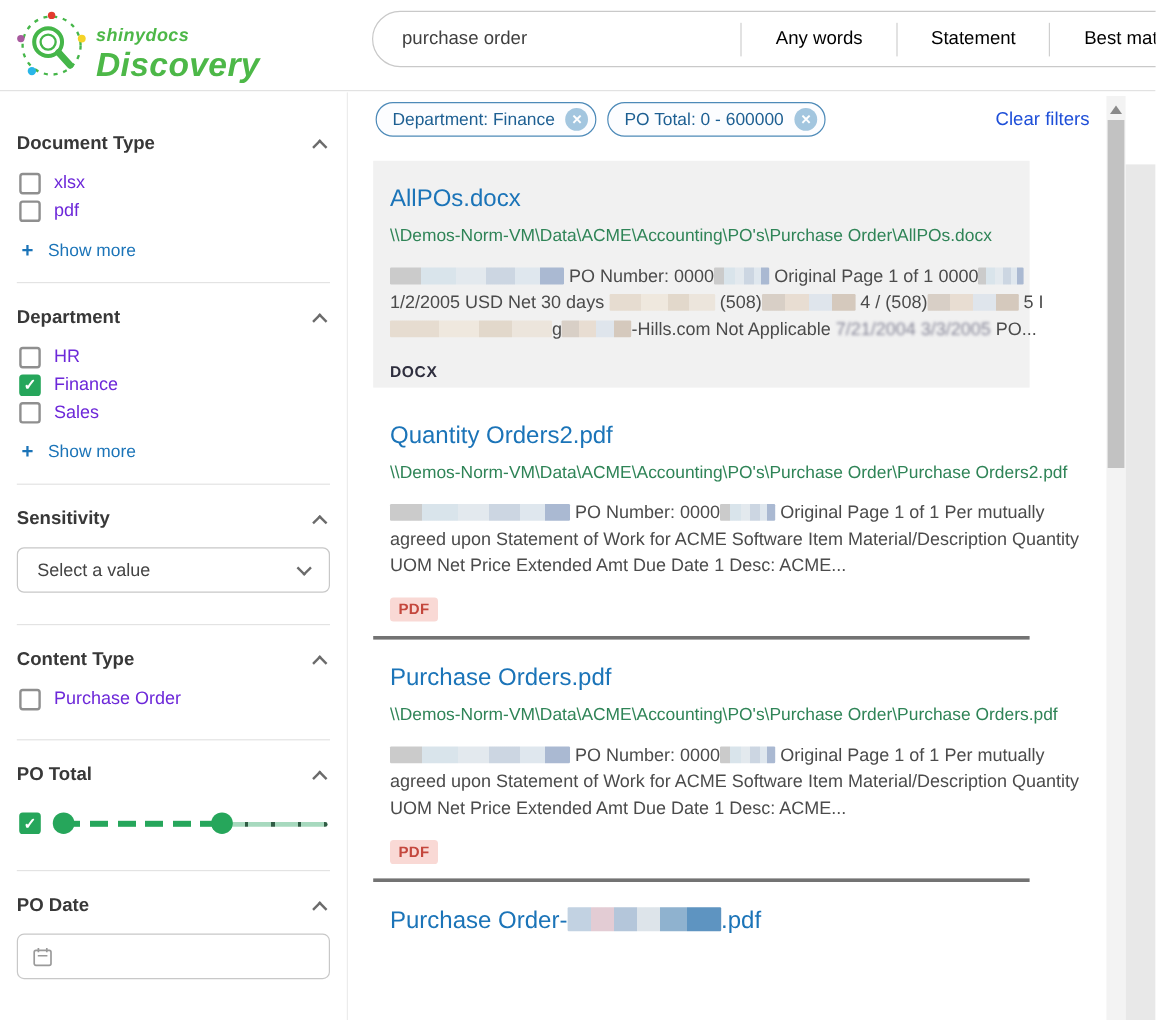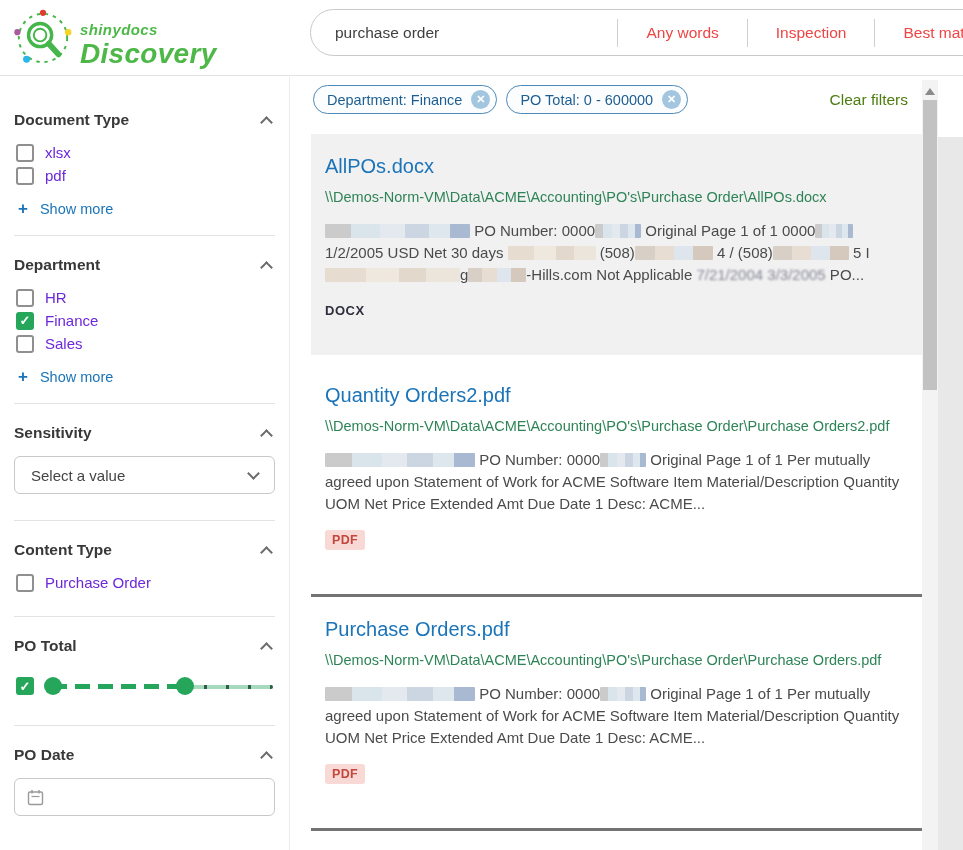--- a/index.html
+++ b/index.html
@@ -15,21 +15,21 @@
   .brand-text { display:flex; flex-direction:column; line-height:1; }
   .brand-top { color:#4db848; font-size:15px; font-weight:600; letter-spacing:.4px; font-style:italic; }
   .brand-bottom { color:#4db848; font-size:28px; font-weight:700; font-style:italic; letter-spacing:.3px; margin-top:3px; }
   .search-pill { position:absolute; left:310px; top:9px; width:700px; height:47px;
                  border:1.5px solid #c9c9c9; border-radius:24px; display:flex; align-items:center;
                  background:#fff; padding-left:22px; }
   .search-input { border:none; outline:none; flex:1; font-size:15.5px; color:#3f3f3f;
                   font-family:"Liberation Sans", sans-serif; background:transparent; }
   .s-div { width:1px; height:28px; background:#cfcfcf; }
   .s-opt { border:none; background:none; font-family:"Liberation Sans", sans-serif;
-           font-size:15.5px; color:#ef4444; padding:0 28px; cursor:pointer; white-space:nowrap; }
+           font-size:15.5px; color:#000000; padding:0 28px; cursor:pointer; white-space:nowrap; }
   
   .sidebar { position:absolute; left:0; top:77px; width:290px; height:773px; background:#fff;
              border-right:1px solid #ececec; padding:34px 14px 0 14px; overflow:hidden; }
   .sec-head { display:flex; align-items:center; justify-content:space-between; cursor:pointer; }
   .sec-title { font-size:15.5px; font-weight:bold; color:#383838; }
   .chev { width:9px; height:9px; border-right:2px solid #6b6b6b; border-bottom:2px solid #6b6b6b; display:inline-block; }
   .chev.up { transform:rotate(-135deg); margin-right:4px; margin-top:4px; }
   .chev.down { transform:rotate(45deg); margin-top:-4px; }
   .cb-rows { margin-top:12px; }
   .cb-row { display:flex; align-items:center; gap:11px; height:23px; cursor:pointer; padding-left:2px; }
@@ -56,23 +56,23 @@
   .date-box { margin-top:14px; height:38px; border:1px solid #c8c8c8; border-radius:6px; background:#fff;
               display:flex; align-items:center; padding:0 12px; cursor:text; }
   
   .main { position:absolute; left:291px; top:65px; width:631px; height:773px; overflow:hidden; background:#fff; }
   .chips-row { display:flex; align-items:center; padding:20px 14px 0 22px; }
   .chip { display:inline-flex; align-items:center; gap:9px; height:29px; border:1.5px solid #4d8ab8;
           border-radius:15px; background:#fcfdff; color:#1d5f92; font-size:14.5px; padding:0 6px 0 13px;
           margin-right:9px; cursor:default; white-space:nowrap; }
   .chip-x { width:19px; height:19px; border-radius:50%; background:#a3c6df; color:#fff; font-size:11px;
             font-weight:bold; display:flex; align-items:center; justify-content:center; cursor:pointer; }
-  .clear-link { margin-left:auto; color:#4d7c0f; font-size:15.5px; text-decoration:none; cursor:pointer; }
+  .clear-link { margin-left:auto; color:#1d4ed8; font-size:15.5px; text-decoration:none; cursor:pointer; }
   .results { margin-top:20px; }
-  .card { margin-left:20px; width:611px; padding:21px 14px 36px 14px; background:#fff; }
+  .card { margin-left:20px; width:547px; padding:21px 14px 4px 14px; background:#fff; }
   .card.gray { background:#f1f1f1; }
   .card.sep-top { border-top:3px solid #737373; }
   .card + .card { margin-top:8px; }
   .r-title { font-size:20px; color:#1b74b8; margin:0 0 9px 0; font-weight:400; cursor:pointer; }
   .r-path { font-size:14.5px; line-height:21px; color:#2f8457; margin-bottom:12px; width:575px; word-wrap:break-word; }
   .r-snippet { font-size:15px; line-height:22px; color:#4b4b4b; width:578px; }
   .badge-row { margin-top:15px; }
   .badge.pdf { display:inline-block; background:#f9d9d5; color:#c4473d; font-size:12.5px; font-weight:bold;
                padding:3px 7px; border-radius:3px; letter-spacing:.3px; }
   .badge.docx { display:inline-block; color:#2e2e3e; font-size:13px; font-weight:bold; letter-spacing:.5px; }
@@ -109,21 +109,21 @@
     <div class="brand-text">
       <span class="brand-top">shinydocs</span>
       <span class="brand-bottom">Discovery</span>
     </div>
   </div>
   <div class="search-pill">
     <input class="search-input" type="text" value="purchase order" style="">
     <div class="s-div"></div>
     <button class="s-opt">Any words</button>
     <div class="s-div"></div>
-    <button class="s-opt">Inspection</button>
+    <button class="s-opt">Statement</button>
     <div class="s-div"></div>
     <button class="s-opt">Best match</button>
   </div>
 </header>
 
 <aside class="sidebar">
 
   <section>
     <div class="sec-head">
       <span class="sec-title">Document Type</span>

